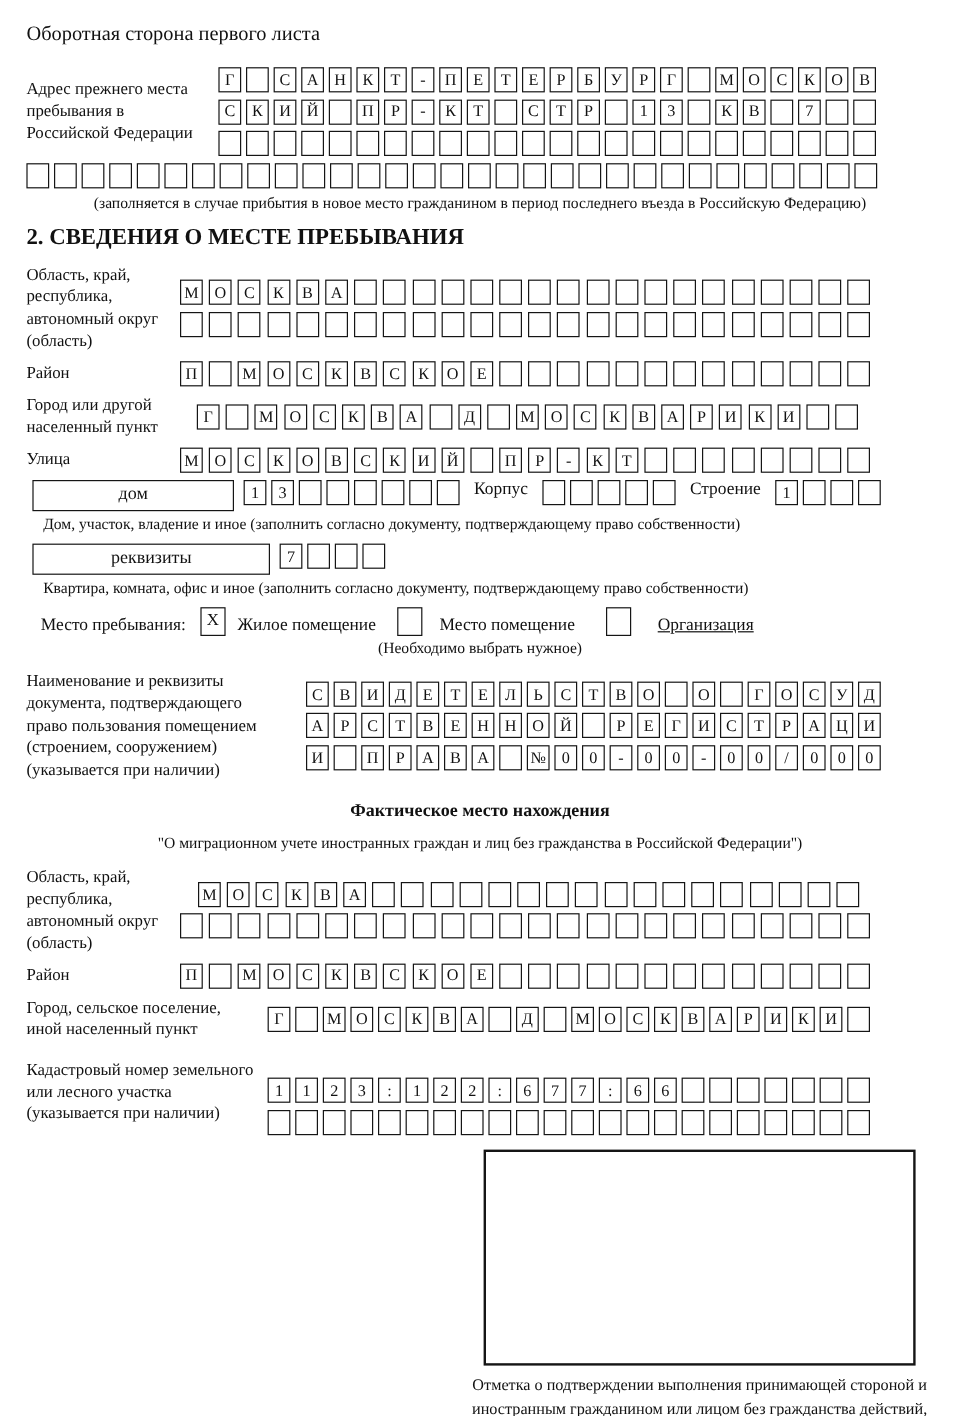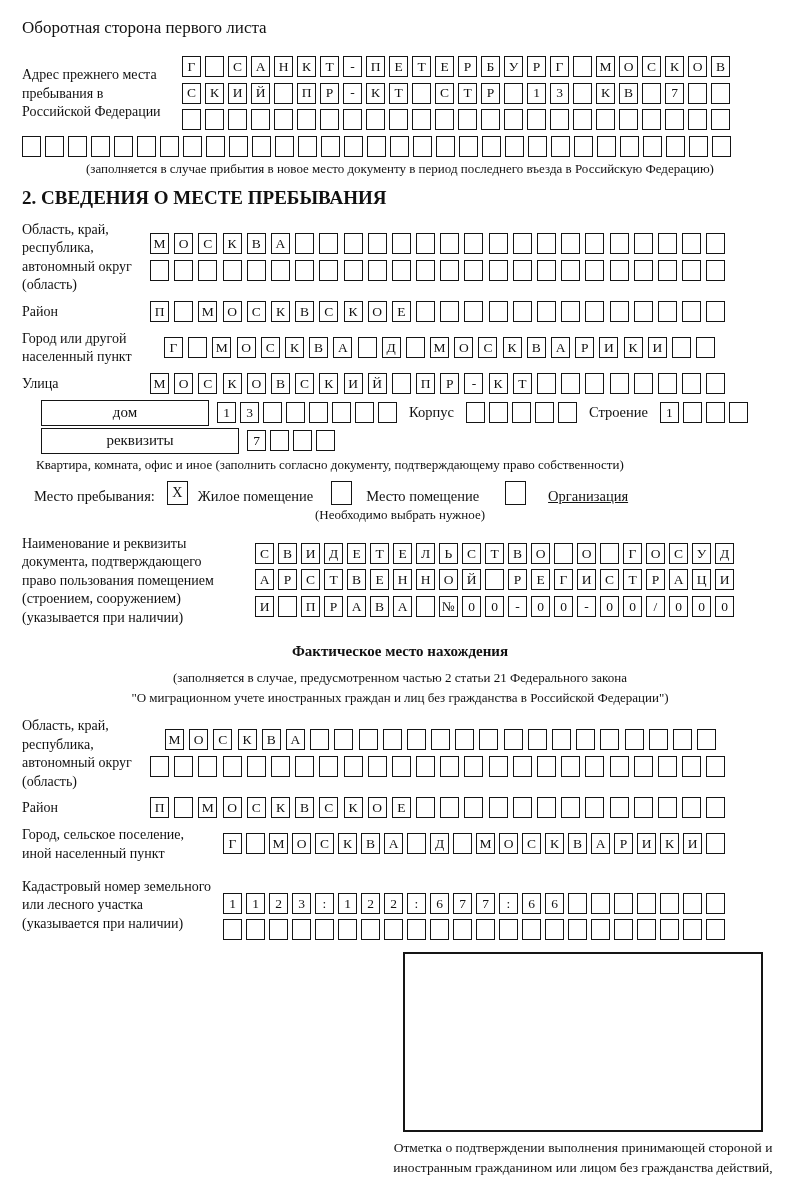--- a/index.html
+++ b/index.html
@@ -24,21 +24,21 @@
     display:inline-flex;align-items:center;justify-content:center;
     font-size:13.5px;line-height:1;background:#fff;flex:0 0 auto;
   }
   .caption{font-size:13px;text-align:center;margin:4px 0 10px 0;}
   .caption-left{font-size:13px;text-align:left;margin:3px 0 8px 14px;}
   .sec-title{font-size:19px;font-weight:bold;text-align:left;margin:10px 0 10px 0;}
   .widebox{
     border:1.9px solid #151515;height:24px;display:inline-flex;
     align-items:center;justify-content:center;font-size:15px;background:#fff;flex:0 0 auto;
   }
-  .house-row{display:flex;align-items:center;margin:2px 0 2px 19px;column-gap:8px;}
+  .house-row{display:flex;align-items:flex-start;margin:2px 0 2px 5px;column-gap:8px;}
   .inline-lbl{font-size:14.5px;padding:0 4px;font-family:Liberation Serif, serif;}
   .cb-row{display:flex;align-items:flex-end;margin:4px 0 2px 12px;font-size:14.5px;}
   .cbox{
     width:19px;height:22px;border:1.8px solid #151515;display:inline-flex;
     align-items:center;justify-content:center;font-size:14px;background:#fff;flex:0 0 auto;
   }
   .fact-notes{font-size:13px;text-align:center;line-height:1.5;margin-bottom:8px;}
   .fact-title{font-size:15px;font-weight:bold;text-align:center;margin:16px 0 8px 0;}
   .stamp-wrap{display:flex;flex-direction:column;align-items:center;width:390px;margin:12px 0 0 auto;}
   .stamp-box{width:356px;height:176px;border:2px solid #151515;background:#fff;}
@@ -160,21 +160,21 @@
       <span class="cell"></span>
       <span class="cell"></span>
       <span class="cell"></span>
       <span class="cell"></span>
       <span class="cell"></span>
       <span class="cell"></span>
       <span class="cell"></span>
       <span class="cell"></span>
       <span class="cell"></span>
     </div>
-  <div class="caption">(заполняется в случае прибытия в новое место документу в период последнего въезда в Российскую Федерацию)</div>
+  <div class="caption">(заполняется в случае прибытия в новое место гражданином в период последнего въезда в Российскую Федерацию)</div>
 
   <div class="sec-title">2. СВЕДЕНИЯ О МЕСТЕ ПРЕБЫВАНИЯ</div>
 
   <div class="form-row">
     <div class="lbl lbl-w122">Область, край, республика, автономный округ (область)</div>
     <div class="gridcol">
       <div class="grid g-wide">
           <span class="cell">М</span>
           <span class="cell">О</span>
           <span class="cell">С</span>
@@ -339,20 +339,21 @@
         <span class="cell"></span>
       </div>
     <div class="inline-lbl">Строение</div>
     <div class="grid">
         <span class="cell">1</span>
         <span class="cell"></span>
         <span class="cell"></span>
         <span class="cell"></span>
       </div>
   </div>
+  <div class="caption-left">Дом, участок, владение и иное (заполнить согласно документу, подтверждающему право собственности)</div>
 
   <div class="house-row">
     <div class="widebox" style="width:196px;">реквизиты</div>
     <div class="grid">
         <span class="cell">7</span>
         <span class="cell"></span>
         <span class="cell"></span>
         <span class="cell"></span>
       </div>
   </div>
@@ -439,21 +440,20 @@
           <span class="cell">/</span>
           <span class="cell">0</span>
           <span class="cell">0</span>
           <span class="cell">0</span>
         </div>
     </div>
   </div>
 
   <div class="fact-title">Фактическое место нахождения</div>
   <div class="fact-notes">
-    <div>(заполняется в случае, предусмотренном частью 2 статьи 21 Федерального закона</div>
     <div>"О миграционном учете иностранных граждан и лиц без гражданства в Российской Федерации")</div>
   </div>
 
   <div class="form-row">
     <div class="lbl lbl-w122">Область, край, республика, автономный округ (область)</div>
     <div class="gridcol">
       <div class="grid g-wide" style="margin-left: 15px;">
           <span class="cell">М</span>
           <span class="cell">О</span>
           <span class="cell">С</span>

